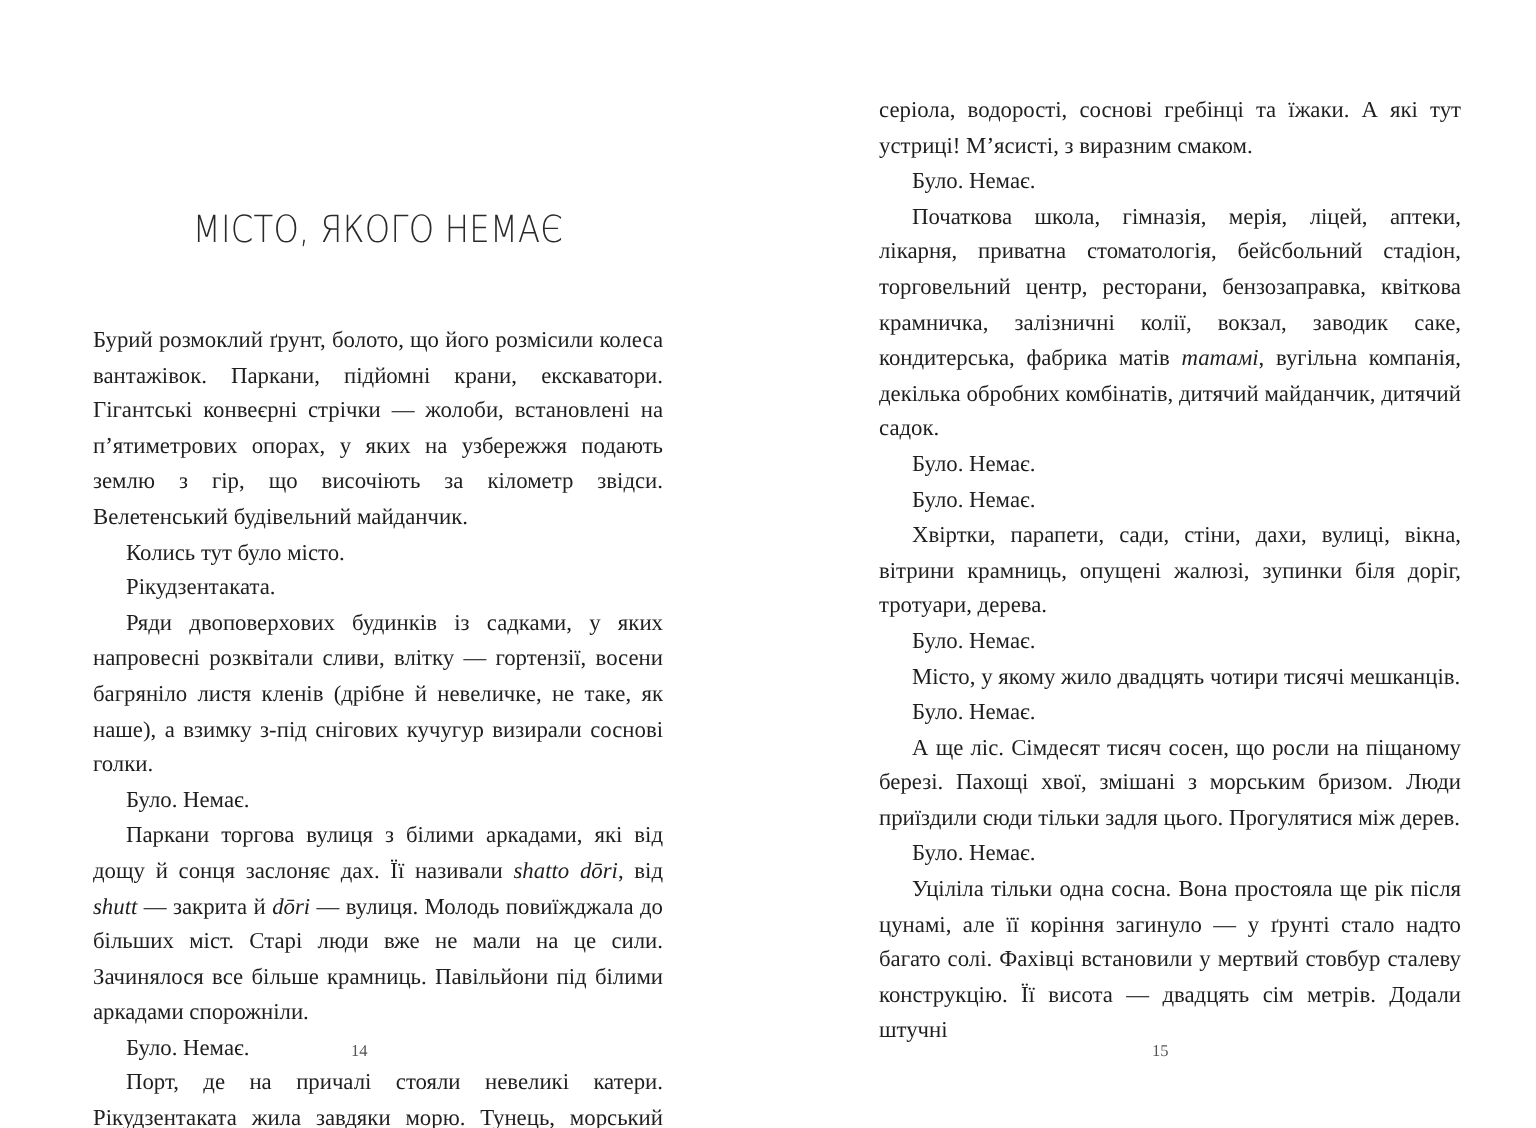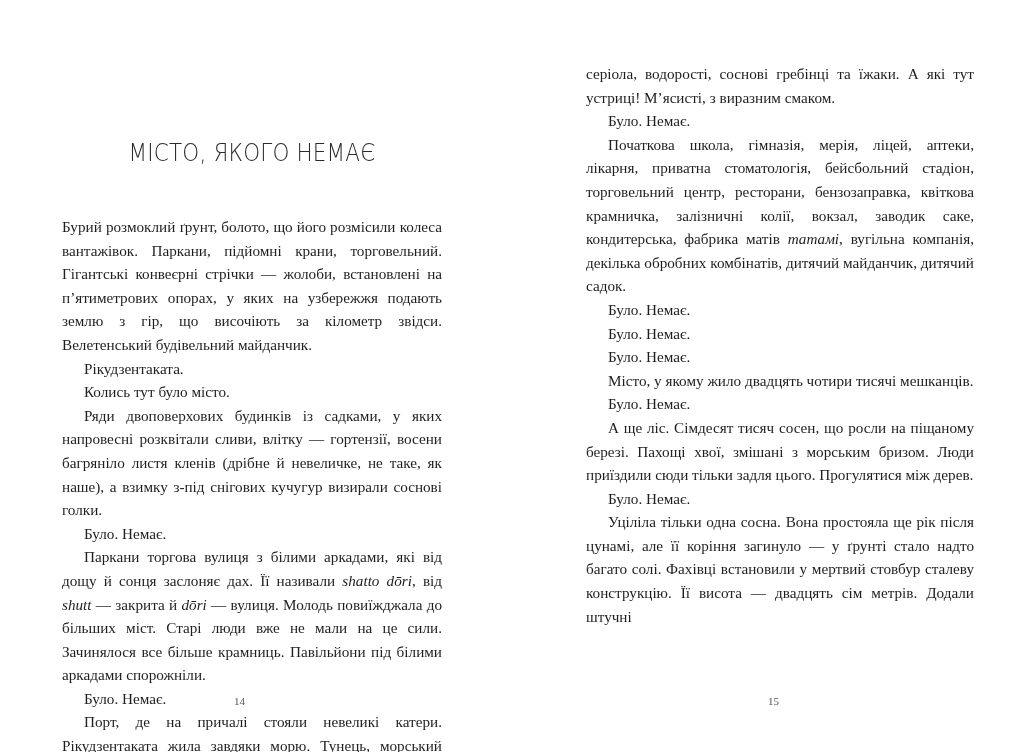--- a/index.html
+++ b/index.html
@@ -86,39 +86,40 @@
     .page-right .page-number {
       left: 256px;
     }
   </style>
 </head>
 <body>
 
 <div class="page page-left">
   <h1 class="chapter-title" style="margin:0;">МІСТО, ЯКОГО НЕМАЄ</h1>
   <div class="text-block">
-    <p class="noindent"><span>Бурий розмоклий ґрунт, болото, що його розмісили колеса вантажівок. Паркани, підйомні крани, торговельний. Гігантські конвеєрні стрічки — жолоби, встановлені на п’ятиметрових опорах, у яких на узбережжя подають землю з гір, що височі­ють за кілометр звідси. Велетенський будівельний майданчик.</span></p>
+    <p class="noindent"><span>Бурий розмоклий ґрунт, болото, що його розмісили колеса вантажівок. Паркани, підйомні крани, екскаватори. Гігантські конвеєрні стрічки — жолоби, встановлені на п’ятиметрових опорах, у яких на узбережжя подають землю з гір, що височі­ють за кілометр звідси. Велетенський будівельний майданчик.</span></p>
+    <p><span>Колись тут було місто.</span></p>
     <p><span>Рікудзентаката.</span></p>
-    <p><span>Колись тут було місто.</span></p>
     <p><span>Ряди двоповерхових будинків із садками, у яких напро­весні розквітали сливи, влітку — гортензії, восени багряніло листя кленів (дрібне й невеличке, не таке, як наше), а взимку з-під снігових кучугур визирали соснові голки.</span></p>
     <p><span>Було. Немає.</span></p>
     <p><span>Паркани торгова вулиця з білими аркадами, які від дощу й сонця заслоняє дах. Її називали </span><em>shatto dōri</em><span>, від </span><em>shutt</em><span> — за­крита й </span><em>dōri</em><span> — вулиця. Молодь повиїжджала до більших міст. Старі люди вже не мали на це сили. Зачинялося все більше крамниць. Павільйони під білими аркадами спорожніли.</span></p>
     <p><span>Було. Немає.</span></p>
     <p><span>Порт, де на причалі стояли невеликі катери. Рікудзента­ката жила завдяки морю. Тунець, морський лящ, масляна,</span></p>
   </div>
   <div class="page-number">14</div>
 </div>
 
 <div class="page page-right">
   <div class="text-block">
     <p class="continue"><span>серіола, водорості, соснові гребінці та їжаки. А які тут устри­ці! М’ясисті, з виразним смаком.</span></p>
     <p><span>Було. Немає.</span></p>
     <p><span>Початкова школа, гімназія, мерія, ліцей, аптеки, лікарня, приватна стоматологія, бейсбольний стадіон, торговельний центр, ресторани, бензозаправка, квіткова крамничка, за­лізничні колії, вокзал, заводик саке, кондитерська, фабрика матів </span><em>татамі</em><span>, вугільна компанія, декілька обробних комбі­натів, дитячий майданчик, дитячий садок.</span></p>
     <p><span>Було. Немає.</span></p>
     <p><span>Було. Немає.</span></p>
+    <p><span>Хвіртки, парапети, сади, стіни, дахи, вулиці, вікна, вітри­ни крамниць, опущені жалюзі, зупинки біля доріг, тротуа­ри, дерева.</span></p>
     <p><span>Було. Немає.</span></p>
     <p><span>Місто, у якому жило двадцять чотири тисячі мешканців.</span></p>
     <p><span>Було. Немає.</span></p>
     <p><span>А ще ліс. Сімдесят тисяч сосен, що росли на піщаному бе­резі. Пахощі хвої, змішані з морським бризом. Люди приїз­дили сюди тільки задля цього. Прогулятися між дерев.</span></p>
     <p><span>Було. Немає.</span></p>
     <p><span>Уціліла тільки одна сосна. Вона простояла ще рік після цунамі, але її коріння загинуло — у ґрунті стало надто бага­то солі. Фахівці встановили у мертвий стовбур сталеву кон­струкцію. Її висота — двадцять сім метрів. Додали штучні</span></p>
   </div>
   <div class="page-number">15</div>
 </div>
 

